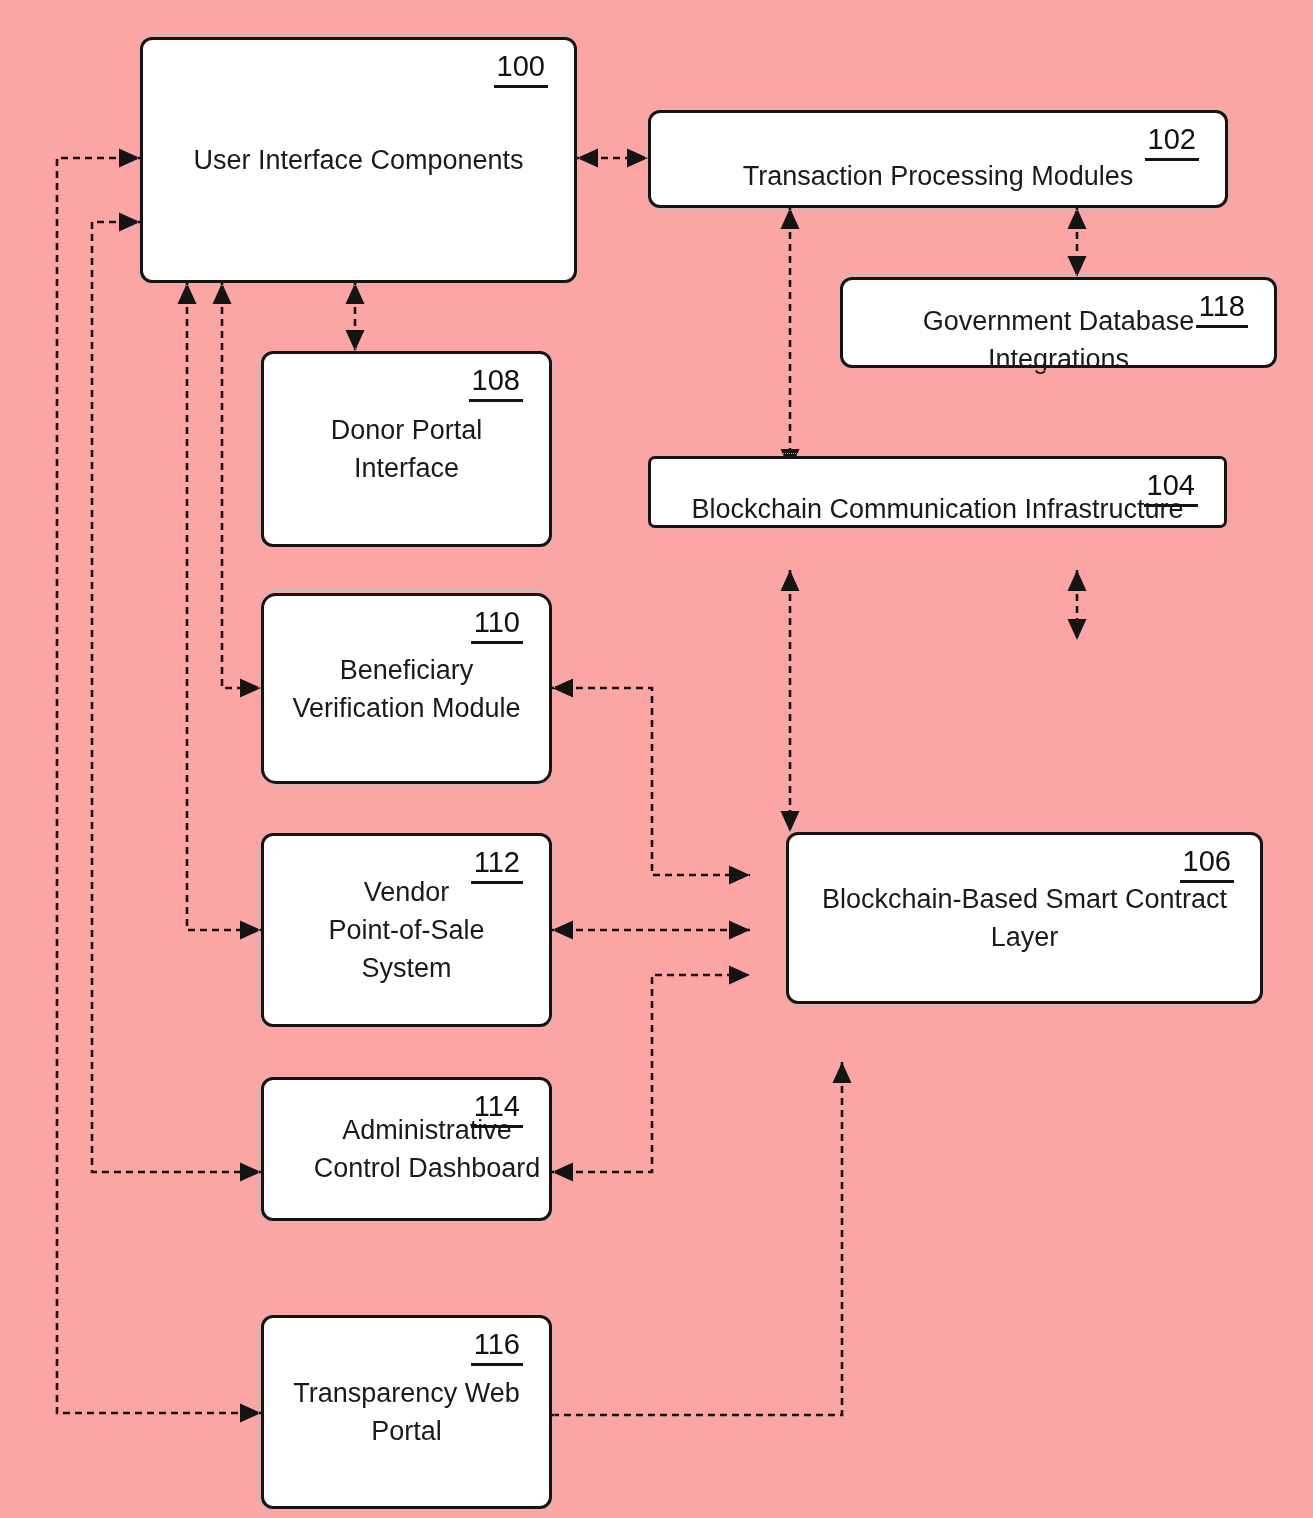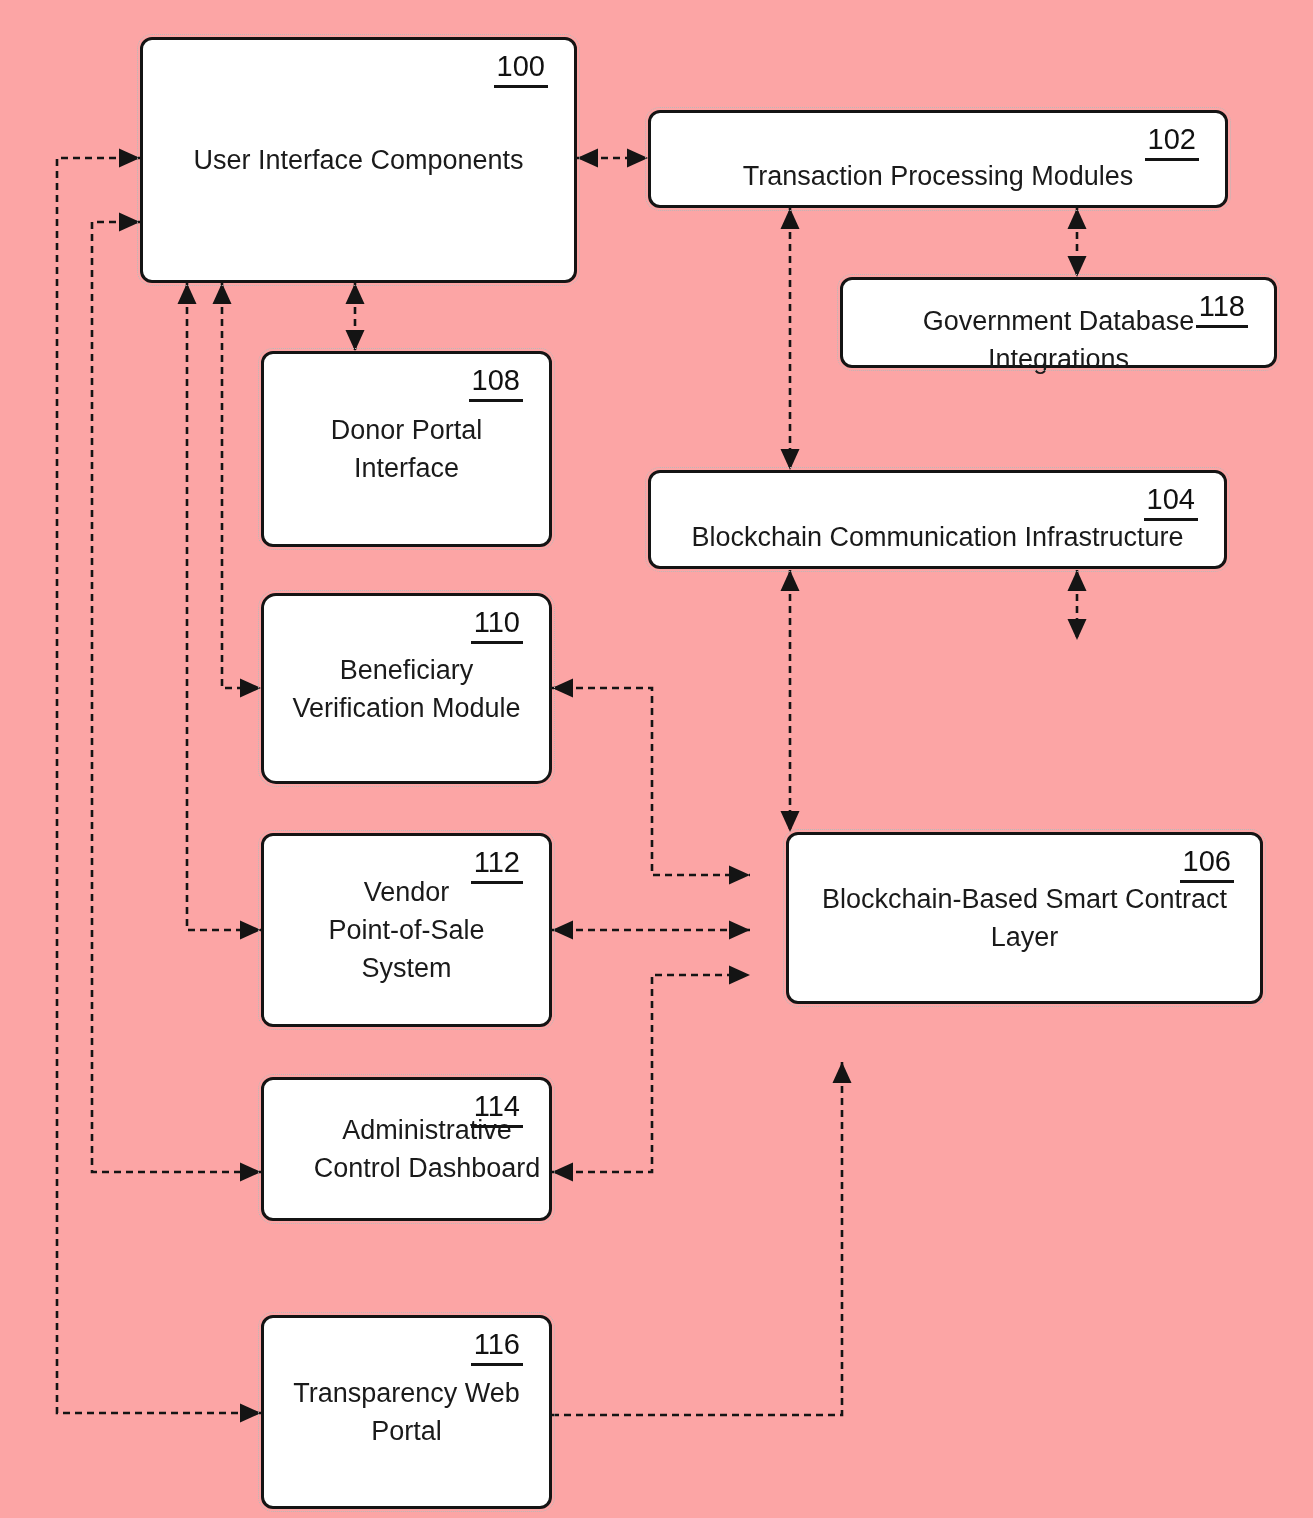--- a/index.html
+++ b/index.html
@@ -84,21 +84,21 @@
     <span class="title">Government Database</span>
     <span class="title">Integrations</span>
   </div>
 
   <div class="node" style="left:261px; top:351px; width:291px; height:196px;">
     <span class="ref">108</span>
     <span class="title">Donor Portal</span>
     <span class="title">Interface</span>
   </div>
 
-  <div class="node pad-top" style="left:648px; top:470px; width:579px; height:99px;">
+  <div class="node pad-top" style="left:648px; top:456px; width:579px; height:72px;border-radius:7px;">
     <span class="ref">104</span>
     <span class="title">Blockchain Communication Infrastructure</span>
   </div>
 
   <div class="node" style="left:261px; top:593px; width:291px; height:191px;border-radius:15px;">
     <span class="ref">110</span>
     <span class="title">Beneficiary</span>
     <span class="title">Verification Module</span>
   </div>
 

